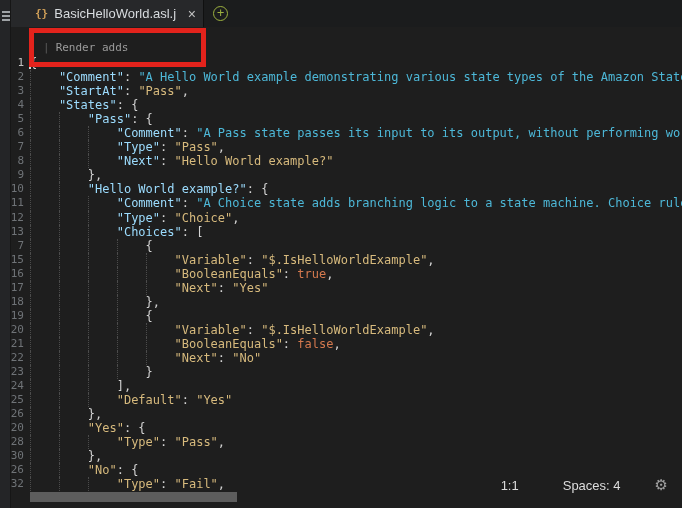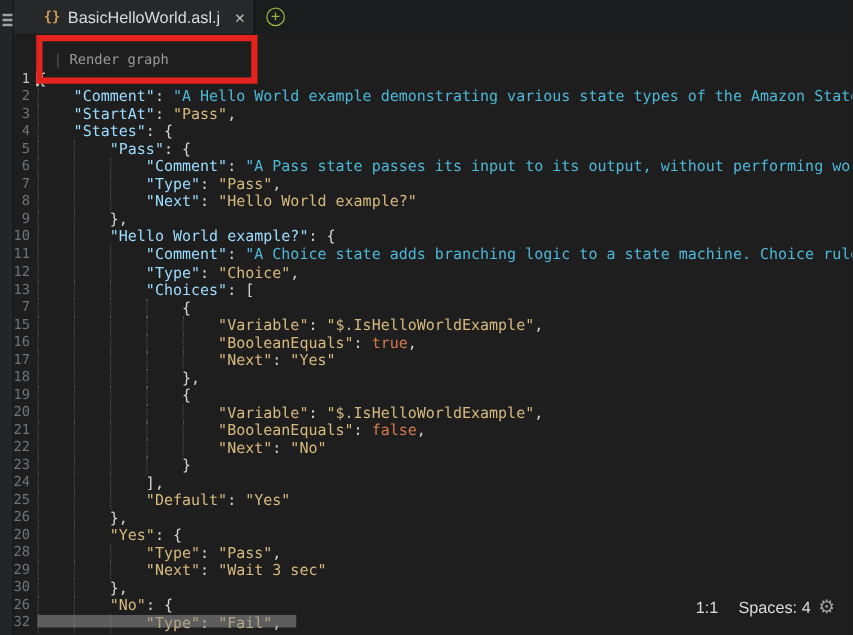--- a/index.html
+++ b/index.html
@@ -49,21 +49,21 @@
   
   .red-box{position:absolute;left:29px;top:28px;width:177px;height:39px;box-sizing:border-box;
            border:5px solid #e3231c;z-index:30;}
 
   
   .hscrollbar{position:absolute;left:30px;top:492px;width:207px;height:10px;
               background:rgba(145,145,145,0.55);z-index:20;cursor:pointer;}
 
   
   .status-overlay{position:absolute;right:14px;bottom:15px;display:flex;align-items:center;
-                  font-size:13px;color:#dcdcdc;z-index:10;}
+                  font-size:13px;color:#dcdcdc;z-index:10;gap:28px;}
   .status-overlay .pos{margin-right:16px;cursor:pointer;}
   .status-overlay .lang{margin-right:18px;cursor:pointer;}
   .status-overlay .spaces{margin-right:6px;cursor:pointer;}
   .gear{font:15px "DejaVu Sans",sans-serif;color:#a0a0a0;line-height:1;cursor:pointer;}
 </style>
 </head>
 <body>
 
 <div class="screen">
 
@@ -81,21 +81,21 @@
       <span class="tab-title">BasicHelloWorld.asl.json</span>
       <span class="tab-close">×</span>
     </div>
     <div class="new-tab">
       <span class="plus">+</span>
     </div>
   </div>
 
   <div class="codelens">
     <span class="sep">|</span>
-    <span class="lens-link">Render graph</span>
+    <span class="lens-link">Render adds</span>
   </div>
 
   <div id="code-lines">
       <div class="code-line"><span class="ln active">1</span><span class="code" style="padding-left: calc(0ch + 30px);"><span class="tk-p">{</span></span><b class="cursor"></b></div>
       <div class="code-line"><span class="ln">2</span><i class="guide" style="left: calc(0ch + 30px);"></i><span class="code" style="padding-left: calc(4ch + 30px);"><span class="tk-k">"Comment"</span><span class="tk-p">: </span><span class="tk-c">"A Hello World example demonstrating various state types of the Amazon States Language"</span></span></div>
       <div class="code-line"><span class="ln">3</span><i class="guide" style="left: calc(0ch + 30px);"></i><span class="code" style="padding-left: calc(4ch + 30px);"><span class="tk-k">"StartAt"</span><span class="tk-p">: </span><span class="tk-s">"Pass"</span><span class="tk-p">,</span></span></div>
       <div class="code-line"><span class="ln">4</span><i class="guide" style="left: calc(0ch + 30px);"></i><span class="code" style="padding-left: calc(4ch + 30px);"><span class="tk-k">"States"</span><span class="tk-p">: {</span></span></div>
       <div class="code-line"><span class="ln">5</span><i class="guide" style="left: calc(0ch + 30px);"></i><i class="guide" style="left: calc(4ch + 30px);"></i><span class="code" style="padding-left: calc(8ch + 30px);"><span class="tk-k">"Pass"</span><span class="tk-p">: {</span></span></div>
       <div class="code-line"><span class="ln">6</span><i class="guide" style="left: calc(0ch + 30px);"></i><i class="guide" style="left: calc(4ch + 30px);"></i><i class="guide" style="left: calc(8ch + 30px);"></i><span class="code" style="padding-left: calc(12ch + 30px);"><span class="tk-k">"Comment"</span><span class="tk-p">: </span><span class="tk-c">"A Pass state passes its input to its output, without performing work. Pass states are useful when constructing and debugging state machines."</span></span></div>
       <div class="code-line"><span class="ln">7</span><i class="guide" style="left: calc(0ch + 30px);"></i><i class="guide" style="left: calc(4ch + 30px);"></i><i class="guide" style="left: calc(8ch + 30px);"></i><span class="code" style="padding-left: calc(12ch + 30px);"><span class="tk-k">"Type"</span><span class="tk-p">: </span><span class="tk-s">"Pass"</span><span class="tk-p">,</span></span></div>
@@ -113,21 +113,20 @@
       <div class="code-line"><span class="ln">19</span><i class="guide" style="left: calc(0ch + 30px);"></i><i class="guide" style="left: calc(4ch + 30px);"></i><i class="guide" style="left: calc(8ch + 30px);"></i><i class="guide" style="left: calc(12ch + 30px);"></i><span class="code" style="padding-left: calc(16ch + 30px);"><span class="tk-p">{</span></span></div>
       <div class="code-line"><span class="ln">20</span><i class="guide" style="left: calc(0ch + 30px);"></i><i class="guide" style="left: calc(4ch + 30px);"></i><i class="guide" style="left: calc(8ch + 30px);"></i><i class="guide" style="left: calc(12ch + 30px);"></i><i class="guide" style="left: calc(16ch + 30px);"></i><span class="code" style="padding-left: calc(20ch + 30px);"><span class="tk-s">"Variable"</span><span class="tk-p">: </span><span class="tk-s">"$.IsHelloWorldExample"</span><span class="tk-p">,</span></span></div>
       <div class="code-line"><span class="ln">21</span><i class="guide" style="left: calc(0ch + 30px);"></i><i class="guide" style="left: calc(4ch + 30px);"></i><i class="guide" style="left: calc(8ch + 30px);"></i><i class="guide" style="left: calc(12ch + 30px);"></i><i class="guide" style="left: calc(16ch + 30px);"></i><span class="code" style="padding-left: calc(20ch + 30px);"><span class="tk-s">"BooleanEquals"</span><span class="tk-p">: </span><span class="tk-b">false</span><span class="tk-p">,</span></span></div>
       <div class="code-line"><span class="ln">22</span><i class="guide" style="left: calc(0ch + 30px);"></i><i class="guide" style="left: calc(4ch + 30px);"></i><i class="guide" style="left: calc(8ch + 30px);"></i><i class="guide" style="left: calc(12ch + 30px);"></i><i class="guide" style="left: calc(16ch + 30px);"></i><span class="code" style="padding-left: calc(20ch + 30px);"><span class="tk-s">"Next"</span><span class="tk-p">: </span><span class="tk-s">"No"</span></span></div>
       <div class="code-line"><span class="ln">23</span><i class="guide" style="left: calc(0ch + 30px);"></i><i class="guide" style="left: calc(4ch + 30px);"></i><i class="guide" style="left: calc(8ch + 30px);"></i><i class="guide" style="left: calc(12ch + 30px);"></i><span class="code" style="padding-left: calc(16ch + 30px);"><span class="tk-p">}</span></span></div>
       <div class="code-line"><span class="ln">24</span><i class="guide" style="left: calc(0ch + 30px);"></i><i class="guide" style="left: calc(4ch + 30px);"></i><i class="guide" style="left: calc(8ch + 30px);"></i><span class="code" style="padding-left: calc(12ch + 30px);"><span class="tk-p">],</span></span></div>
       <div class="code-line"><span class="ln">25</span><i class="guide" style="left: calc(0ch + 30px);"></i><i class="guide" style="left: calc(4ch + 30px);"></i><i class="guide" style="left: calc(8ch + 30px);"></i><span class="code" style="padding-left: calc(12ch + 30px);"><span class="tk-s">"Default"</span><span class="tk-p">: </span><span class="tk-s">"Yes"</span></span></div>
       <div class="code-line"><span class="ln">26</span><i class="guide" style="left: calc(0ch + 30px);"></i><i class="guide" style="left: calc(4ch + 30px);"></i><span class="code" style="padding-left: calc(8ch + 30px);"><span class="tk-p">},</span></span></div>
       <div class="code-line"><span class="ln">20</span><i class="guide" style="left: calc(0ch + 30px);"></i><i class="guide" style="left: calc(4ch + 30px);"></i><span class="code" style="padding-left: calc(8ch + 30px);"><span class="tk-s">"Yes"</span><span class="tk-p">: {</span></span></div>
       <div class="code-line"><span class="ln">28</span><i class="guide" style="left: calc(0ch + 30px);"></i><i class="guide" style="left: calc(4ch + 30px);"></i><i class="guide" style="left: calc(8ch + 30px);"></i><span class="code" style="padding-left: calc(12ch + 30px);"><span class="tk-s">"Type"</span><span class="tk-p">: </span><span class="tk-s">"Pass"</span><span class="tk-p">,</span></span></div>
-      <div class="code-line"><span class="ln">29</span><i class="guide" style="left: calc(0ch + 30px);"></i><i class="guide" style="left: calc(4ch + 30px);"></i><i class="guide" style="left: calc(8ch + 30px);"></i><span class="code" style="padding-left: calc(12ch + 30px);"><span class="tk-s">"Next"</span><span class="tk-p">: </span><span class="tk-s">"Wait 3 sec"</span></span></div>
       <div class="code-line"><span class="ln">30</span><i class="guide" style="left: calc(0ch + 30px);"></i><i class="guide" style="left: calc(4ch + 30px);"></i><span class="code" style="padding-left: calc(8ch + 30px);"><span class="tk-p">},</span></span></div>
       <div class="code-line"><span class="ln">26</span><i class="guide" style="left: calc(0ch + 30px);"></i><i class="guide" style="left: calc(4ch + 30px);"></i><span class="code" style="padding-left: calc(8ch + 30px);"><span class="tk-s">"No"</span><span class="tk-p">: {</span></span></div>
       <div class="code-line"><span class="ln">32</span><i class="guide" style="left: calc(0ch + 30px);"></i><i class="guide" style="left: calc(4ch + 30px);"></i><i class="guide" style="left: calc(8ch + 30px);"></i><span class="code" style="padding-left: calc(12ch + 30px);"><span class="tk-s">"Type"</span><span class="tk-p">: </span><span class="tk-s">"Fail"</span><span class="tk-p">,</span></span></div>
     </div>
 
   <div class="hscrollbar"></div>
 
   <div class="status-overlay">
     <span class="pos">1:1</span>
     <span class="spaces">Spaces: 4</span>

